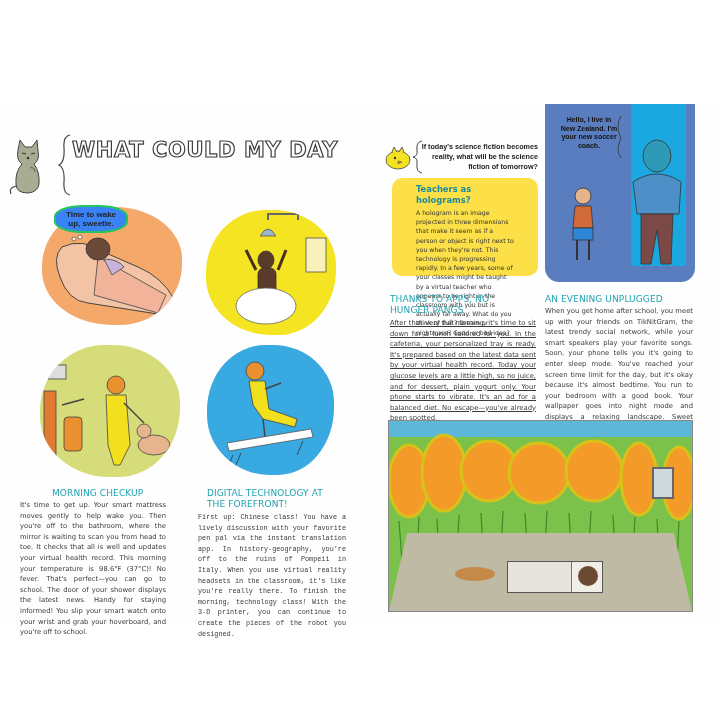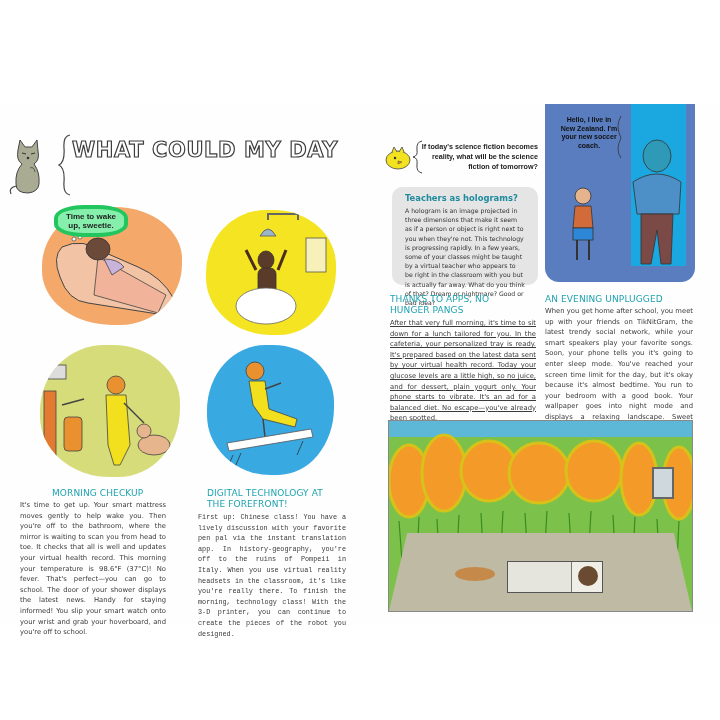--- a/index.html
+++ b/index.html
@@ -20,21 +20,21 @@
   .title-line.l1 { top: 10px; }
   .title-line.l2 { top: 38px; }
 
   .blob { position: absolute; border-radius: 46% 48% 44% 50% / 50% 44% 52% 46%; overflow: hidden; }
   .blob-orange { left: 42px; top: 207px; width: 140px; height: 118px; background: #f4a869; }
   .blob-yellow { left: 206px; top: 210px; width: 130px; height: 125px; background: #f5e422; }
   .blob-green  { left: 40px; top: 345px; width: 140px; height: 132px; background: #d7dc7a; }
   .blob-blue   { left: 207px; top: 345px; width: 127px; height: 130px; background: #39a9e2; }
 
   .speech {
-    position: absolute; background: #86efac; border: 4px solid #22c55e; border-radius: 40%;
+    position: absolute; background: #3b82f6; border: 2px solid #22c55e; border-radius: 40%;
     font-family: "Liberation Sans", sans-serif; font-weight: bold; font-size: 8px; line-height: 9px;
     text-align: center; padding: 3px 6px; color: #222;
   }
   .speech-mattress { left: 54px; top: 205px; width: 74px; }
 
   .sec-head {
     position: absolute; font-family: "DejaVu Sans", sans-serif; font-size: 9px; line-height: 11px;
     color: #1fa3b0; text-transform: uppercase; letter-spacing: 0.1px;
   }
   .body-text {
@@ -50,21 +50,21 @@
   
   .duck { position: absolute; left: 384px; top: 146px; width: 28px; height: 24px; }
   .duck-brace { position: absolute; left: 413px; top: 140px; width: 10px; height: 34px; }
   .sf-quote {
     position: absolute; left: 420px; top: 142px; width: 118px;
     font-family: "Liberation Sans", sans-serif; font-weight: bold; font-size: 7.2px; line-height: 10px;
     text-align: right; color: #222;
   }
   .holo-box {
     position: absolute; left: 392px; top: 178px; width: 146px; height: 98px;
-    background: #e5e5e5; border-radius: 10px; padding: 6px 13px; margin-top: 9px;
+    background: #fde047; border-radius: 10px; padding: 6px 24px;
   }
   .holo-title { font-family: "DejaVu Sans", sans-serif; font-size: 8.4px; line-height: 11px; color: #1e8b9d; font-weight: bold; }
   .holo-text { font-family: "DejaVu Sans", sans-serif; font-size: 6.2px; line-height: 9.2px; color: #333; margin-top: 2px; }
 
   .coach-panel {
     position: absolute; left: 545px; top: 104px; width: 150px; height: 178px;
     background: #5a7dbf; border-radius: 0 0 14px 14px; overflow: hidden;
   }
   .coach-holo { position: absolute; left: 86px; top: 0; width: 55px; height: 162px; background: #1ba7e0; }
   .coach-speech {

